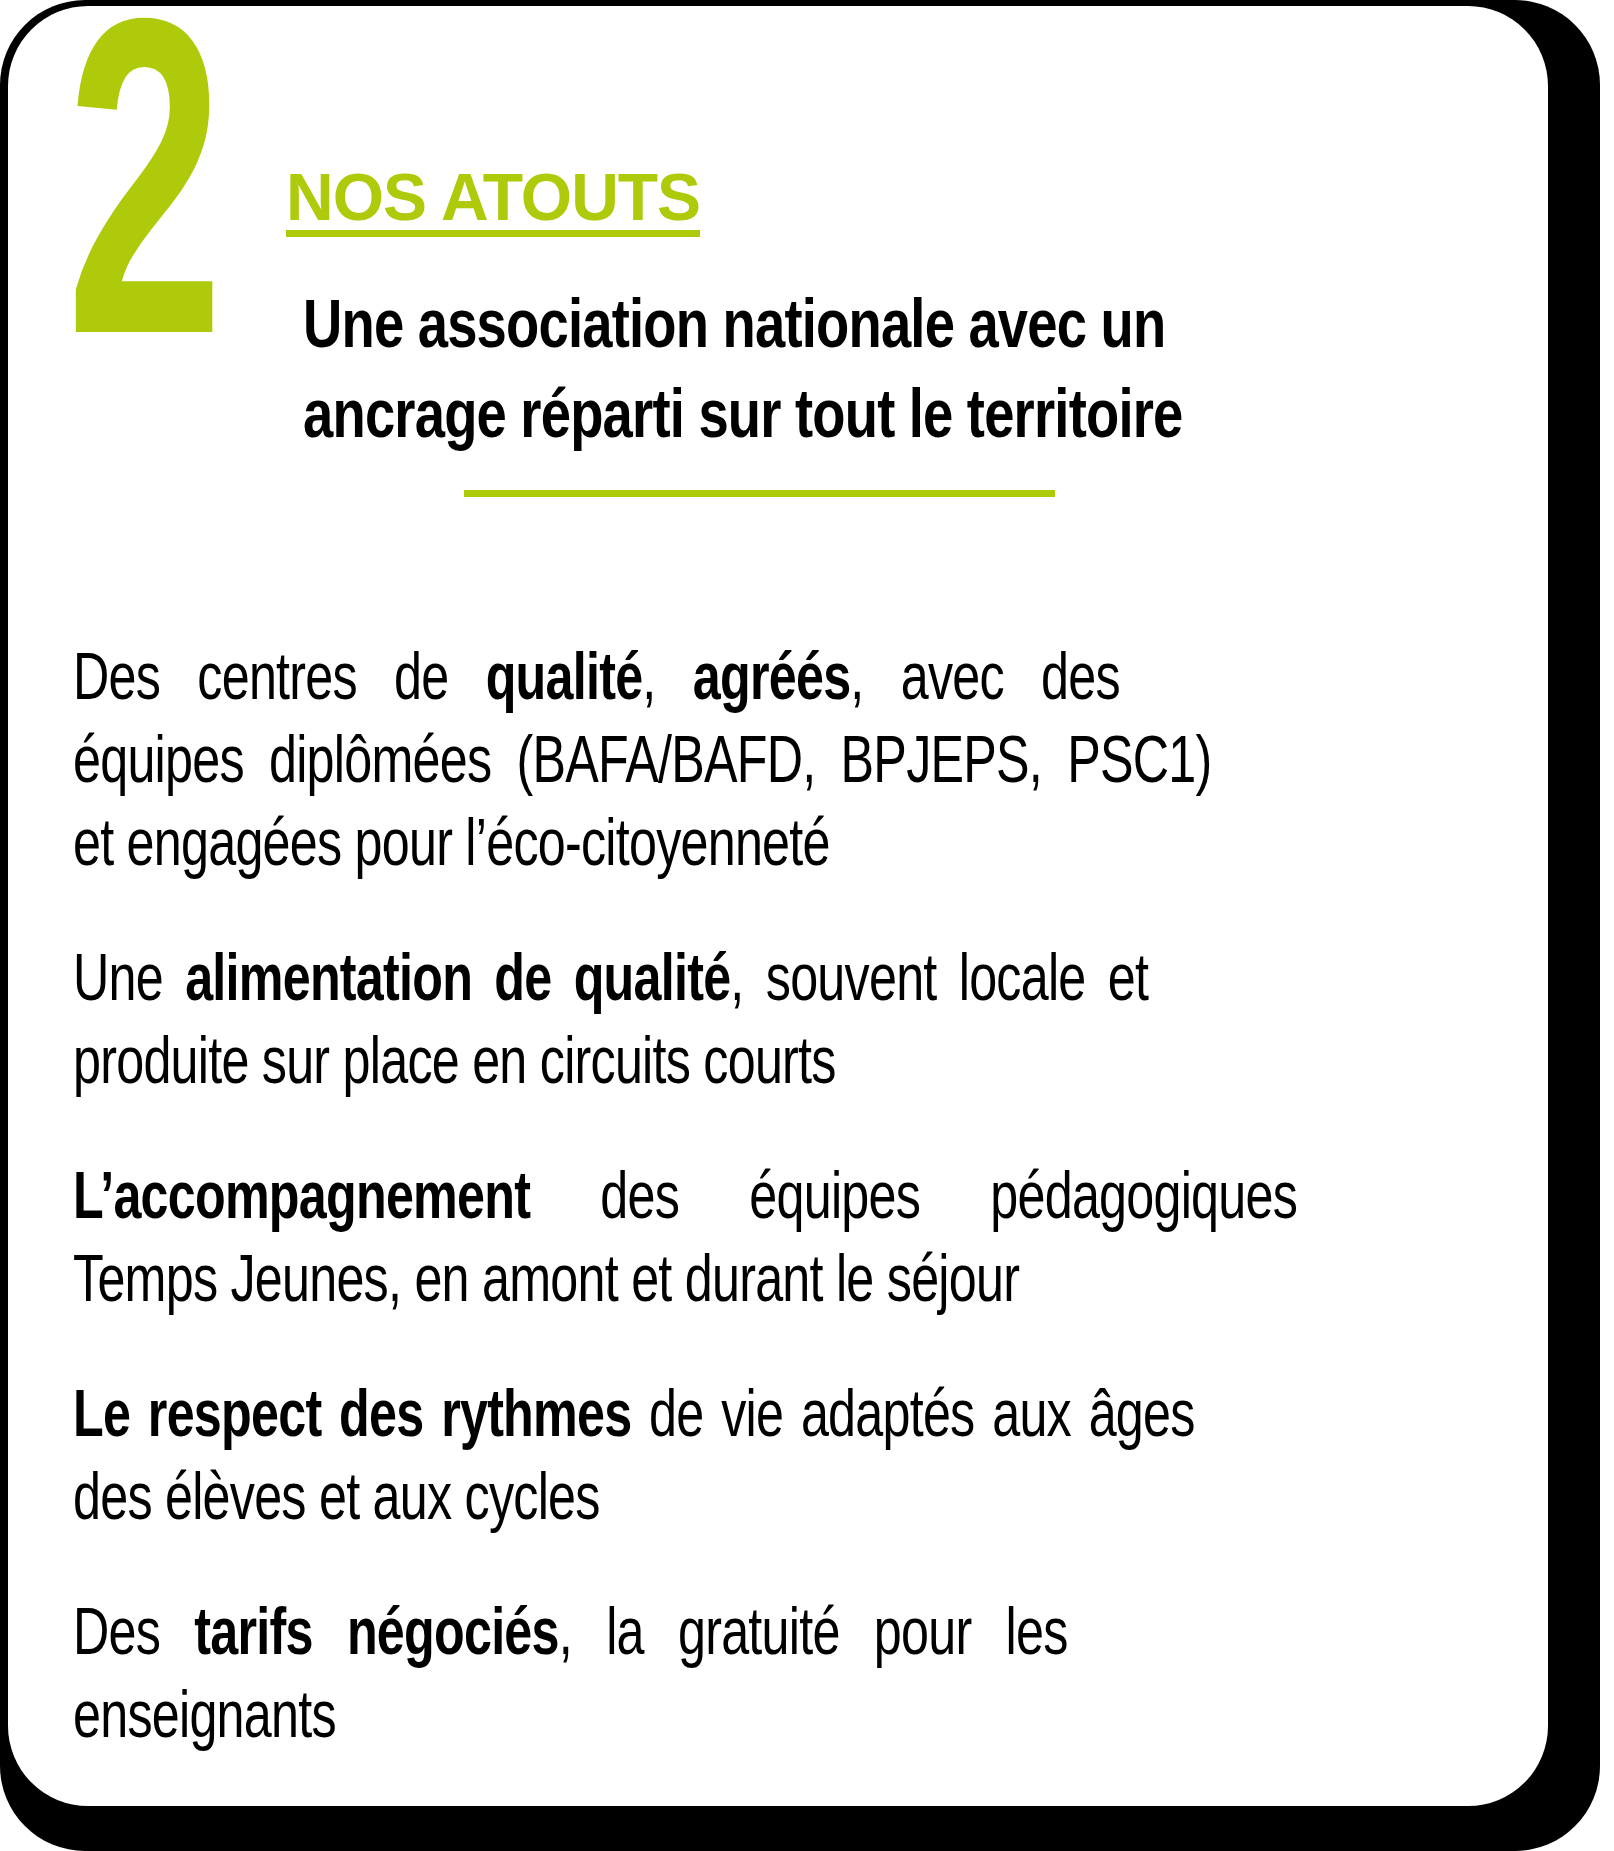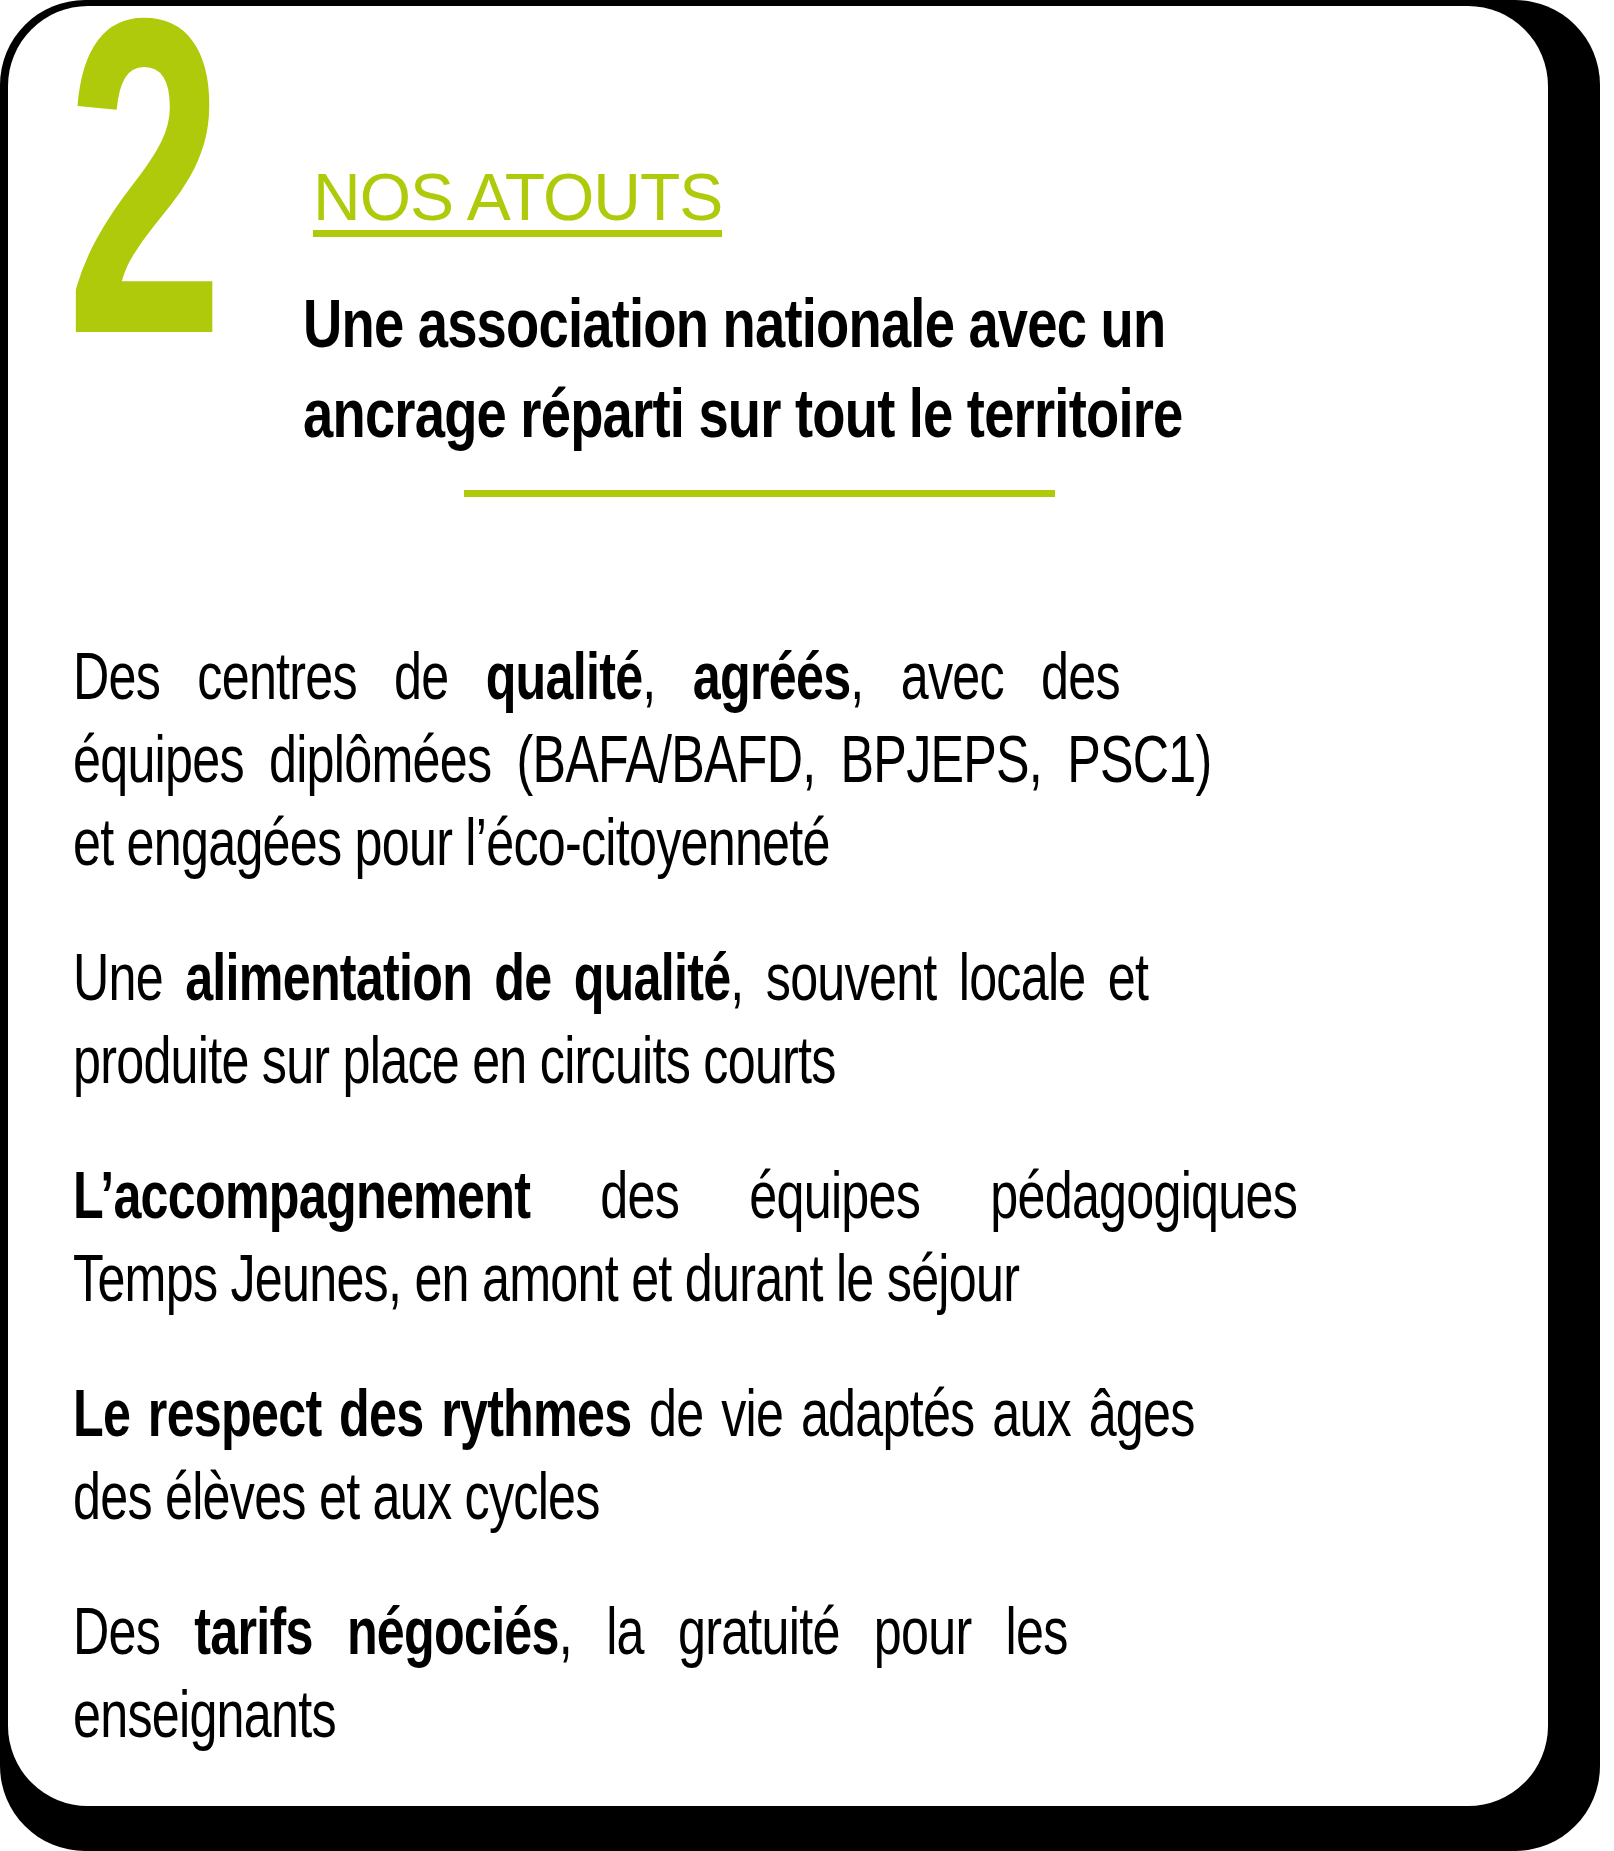--- a/index.html
+++ b/index.html
@@ -32,25 +32,25 @@
     font-size: 450px;
     line-height: 450px;
     font-weight: 700;
     color: #AFCA0B;
     transform: scaleX(0.63);
     transform-origin: 0 0;
     letter-spacing: -4px;
   }
   .kicker {
     position: absolute;
-    left: 305px; top: 158px;
+    left: 278px; top: 158px;
     display: inline-block;
     font-size: 66px;
     line-height: 66px;
-    font-weight: 400;
+    font-weight: 700;
     color: #AFCA0B;
     border-bottom: 7px solid #AFCA0B;
     letter-spacing: -1px;
     white-space: nowrap;
   }
   .title {
     position: absolute;
     left: 295px; top: 272px;
     font-size: 68px;
     line-height: 90px;

